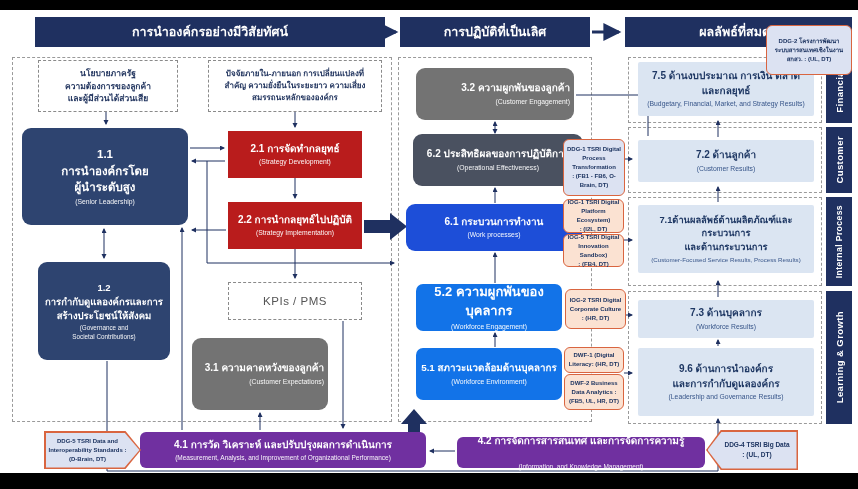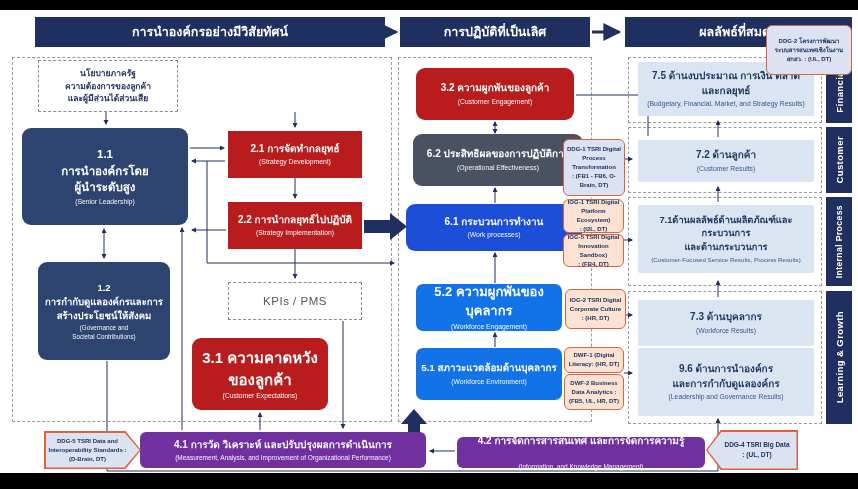--- a/index.html
+++ b/index.html
@@ -12,21 +12,21 @@
   .dashbox{border:1px dashed #8a8a8a;background:#fff;color:#22355f;display:flex;align-items:center;
        justify-content:center;text-align:center;font-size:8.5px;font-weight:bold;
        white-space:pre-line;line-height:1.5;z-index:10;}
   .container{border:1px dashed #9a9a9a;background:transparent;z-index:1;}
   .box{border-radius:9px;color:#fff;display:flex;flex-direction:column;align-items:center;
        justify-content:center;text-align:center;z-index:10;padding:2px 4px;}
   .box .t{font-weight:bold;font-size:10.5px;white-space:pre-line;line-height:1.45;}
   .box .s{font-size:6.8px;margin-top:2px;white-space:pre-line;line-height:1.3;opacity:.95;}
   .navy{background:#2e4470;}
   .brown{background:#b91c1c;border-radius:0;}
-  .teal{background:#b91c1c;}
+  .teal{background:#737373;align-items:flex-end;}
   .slate{background:#4a5160;}
   .dark{background:#1d4ed8;}
   .blue{background:#1273e8;border-radius:7px;}
   .res{background:#dbe5f2;color:#1f3864;border-radius:2px;}
   .res .t{font-size:10px;}
   .res .s{color:#2f4e84;}
   .purple{background:#7030a0;border-radius:6px;}
   .purple .t{font-size:10px;}
   .purple .s{font-size:6.8px;}
   .kpi{border:1px dashed #8a8a8a;color:#555;display:flex;align-items:center;justify-content:center;
@@ -122,20 +122,23 @@
   <div class="abs hdr" style="left:400px;top:17px;width:190px;height:30px;">
       <span>การปฏิบัติที่เป็นเลิศ</span>
     </div>
   <div class="abs hdr" style="left:625px;top:17px;width:227px;height:30px;">
       <span>ผลลัพธ์ที่สมดุล</span>
     </div>
 
   <div class="abs dashbox" style="left:38px;top:60px;width:140px;height:52px;">นโยบายภาครัฐ
 ความต้องการของลูกค้า
 และผู้มีส่วนได้ส่วนเสีย</div>
+  <div class="abs dashbox" style="left:208px;top:60px;width:174px;height:52px;font-size:8px;">ปัจจัยภายใน-ภายนอก การเปลี่ยนแปลงที่
+สำคัญ ความยั่งยืนในระยะยาว ความเสี่ยง
+สมรรถนะหลักขององค์กร</div>
 
   <div class="abs box navy" style="left:22px;top:128px;width:166px;height:97px;">
     <div class="t" style="font-size:11.5px;">1.1
 การนำองค์กรโดย
 ผู้นำระดับสูง</div>
     <div class="s">(Senior Leadership)</div>
   </div>
   <div class="abs box navy" style="left:38px;top:262px;width:132px;height:98px;">
     <div class="t" style="font-size:9.5px;">1.2
 การกำกับดูแลองค์กรและการ
@@ -146,21 +149,21 @@
   <div class="abs box brown" style="left:228px;top:131px;width:134px;height:47px;">
     <div class="t" style="font-size:10px;">2.1 การจัดทำกลยุทธ์</div>
     <div class="s">(Strategy Development)</div>
   </div>
   <div class="abs box brown" style="left:228px;top:202px;width:134px;height:47px;">
     <div class="t" style="font-size:10px;">2.2 การนำกลยุทธ์ไปปฏิบัติ</div>
     <div class="s">(Strategy Implementation)</div>
   </div>
   <div class="abs kpi" style="left:228px;top:282px;width:134px;height:38px;">KPIs / PMS</div>
   <div class="abs box teal" style="left:192px;top:338px;width:136px;height:72px;">
-    <div class="t" style="font-size:15px;">3.1 ความคาดหวังของลูกค้า</div>
+    <div class="t" style="font-size:10px;">3.1 ความคาดหวังของลูกค้า</div>
     <div class="s">(Customer Expectations)</div>
   </div>
 
   <div class="abs box teal" style="left:416px;top:68px;width:158px;height:52px;">
     <div class="t" style="font-size:10px;">3.2 ความผูกพันของลูกค้า</div>
     <div class="s">(Customer Engagement)</div>
   </div>
   <div class="abs box slate" style="left:413px;top:134px;width:170px;height:52px;">
     <div class="t" style="font-size:10px;">6.2 ประสิทธิผลของการปฏิบัติการ</div>
     <div class="s">(Operational Effectiveness)</div>
@@ -185,21 +188,21 @@
   </div>
   <div class="abs box res" style="left:638px;top:140px;width:176px;height:42px;">
     <div class="t">7.2 ด้านลูกค้า</div>
     <div class="s">(Customer Results)</div>
   </div>
   <div class="abs box res" style="left:638px;top:205px;width:176px;height:68px;">
     <div class="t" style="font-size:9.3px;">7.1ด้านผลลัพธ์ด้านผลิตภัณฑ์และกระบวนการ
 และด้านกระบวนการ</div>
     <div class="s" style="font-size:6.2px;">(Customer-Focused Service Results, Process Results)</div>
   </div>
-  <div class="abs box res" style="left:638px;top:300px;width:176px;height:46px;">
+  <div class="abs box res" style="left:638px;top:300px;width:176px;height:38px;">
     <div class="t">7.3 ด้านบุคลากร</div>
     <div class="s">(Workforce Results)</div>
   </div>
   <div class="abs box res" style="left:638px;top:348px;width:176px;height:68px;">
     <div class="t">9.6 ด้านการนำองค์กร
 และการกำกับดูแลองค์กร</div>
     <div class="s">(Leadership and Governance Results)</div>
   </div>
 
   <div class="abs sidebar" style="left:826px;top:57px;width:26px;height:66px;">

